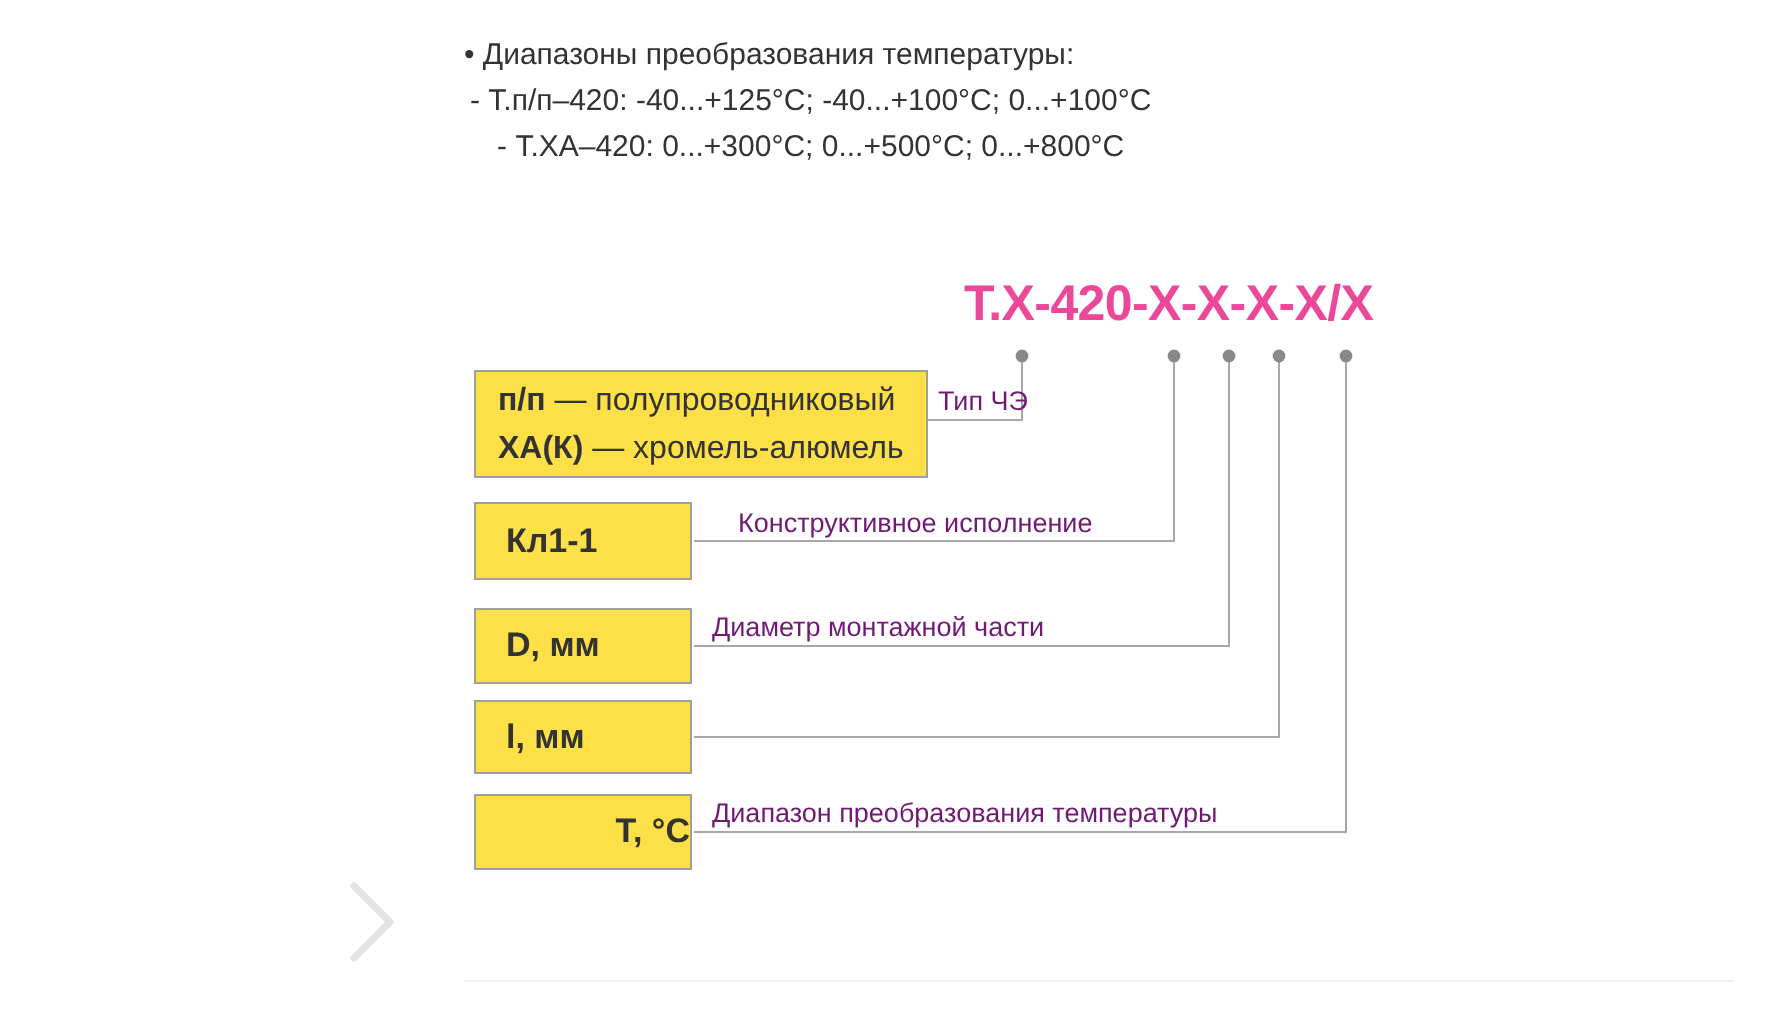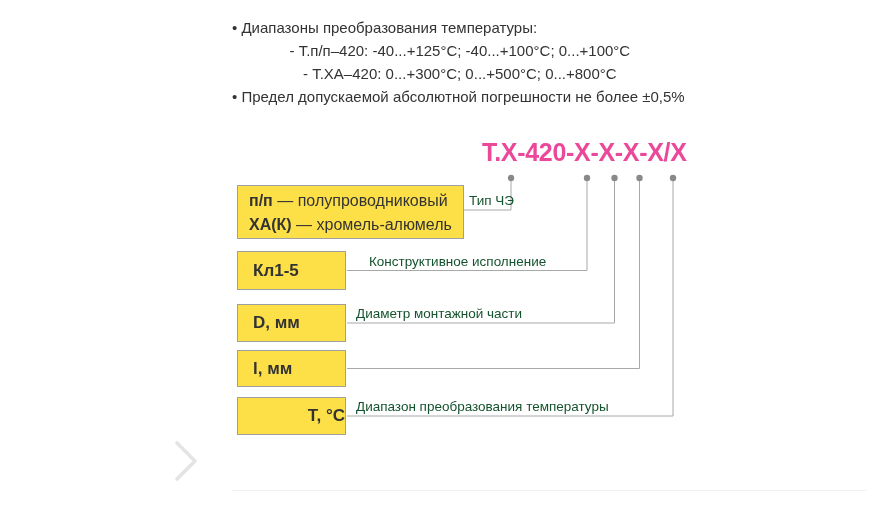--- a/index.html
+++ b/index.html
@@ -40,21 +40,21 @@
     width:109px; display:flex; align-items:center;
     padding-left:15px; font-size:17px; font-weight:bold;
   }
   .box-kl { top:251px; height:39px; }
   .box-d  { top:304px; height:38px; }
   .box-l  { top:350px; height:37px; }
   .box-t  { top:397px; height:38px;justify-content:flex-end; }
 
   
   .conn-label {
-    position:absolute; font-size:13.5px; color:#14532d; white-space:nowrap;
+    position:absolute; font-size:13.5px; color:#701a75; white-space:nowrap;
   }
   .lbl-type   { left:469px; top:193px; }
   .lbl-design { left:369px; top:254px; }
   .lbl-diam   { left:356px; top:306px; }
   .lbl-len    { left:356px; top:351px; }
   .lbl-range  { left:356px; top:399px; }
 
   
   .carousel-next {
     position:absolute; left:169px; top:439px; width:34px; height:44px;
@@ -69,21 +69,20 @@
 </style>
 </head>
 <body>
 
 <div class="canvas">
 
   <div class="specs">
     <div class="spec-line">• Диапазоны преобразования температуры:</div>
     <div class="spec-line sub">- Т.п/п–420: -40...+125°С; -40...+100°С; 0...+100°С</div>
     <div class="spec-line sub">- Т.ХА–420: 0...+300°С; 0...+500°С; 0...+800°С</div>
-    <div class="spec-line">• Предел допускаемой абсолютной погрешности не более ±0,5%</div>
   </div>
 
   <div class="model-code">Т.Х-420-Х-Х-Х-Х/Х</div>
 
   <svg class="overlay" width="888" height="512" viewBox="0 0 888 512">
     <polyline points="464,210 511,210 511,181"></polyline>
     <polyline points="347,270.5 587,270.5 587,181"></polyline>
     <polyline points="347,323 614.5,323 614.5,181"></polyline>
     <polyline points="347,368.5 639.5,368.5 639.5,181"></polyline>
     <polyline points="347,416 673,416 673,181"></polyline>
@@ -94,21 +93,21 @@
     <circle cx="673" cy="178" r="3.2"></circle>
   </svg>
 
   <div class="dbox box-sensor">
     <div><b>п/п</b><span> — полупроводниковый</span></div>
     <div><b>ХА(К)</b><span> — хромель-алюмель</span></div>
   </div>
   <div class="conn-label lbl-type">Тип ЧЭ</div>
 
   <div class="dbox box-small box-kl">
-    <span>Кл1-5</span>
+    <span>Кл1-1</span>
   </div>
   <div class="conn-label lbl-design">Конструктивное исполнение</div>
 
   <div class="dbox box-small box-d">
     <span>D, мм</span>
   </div>
   <div class="conn-label lbl-diam">Диаметр монтажной части</div>
 
   <div class="dbox box-small box-l">
     <span>l, мм</span>

